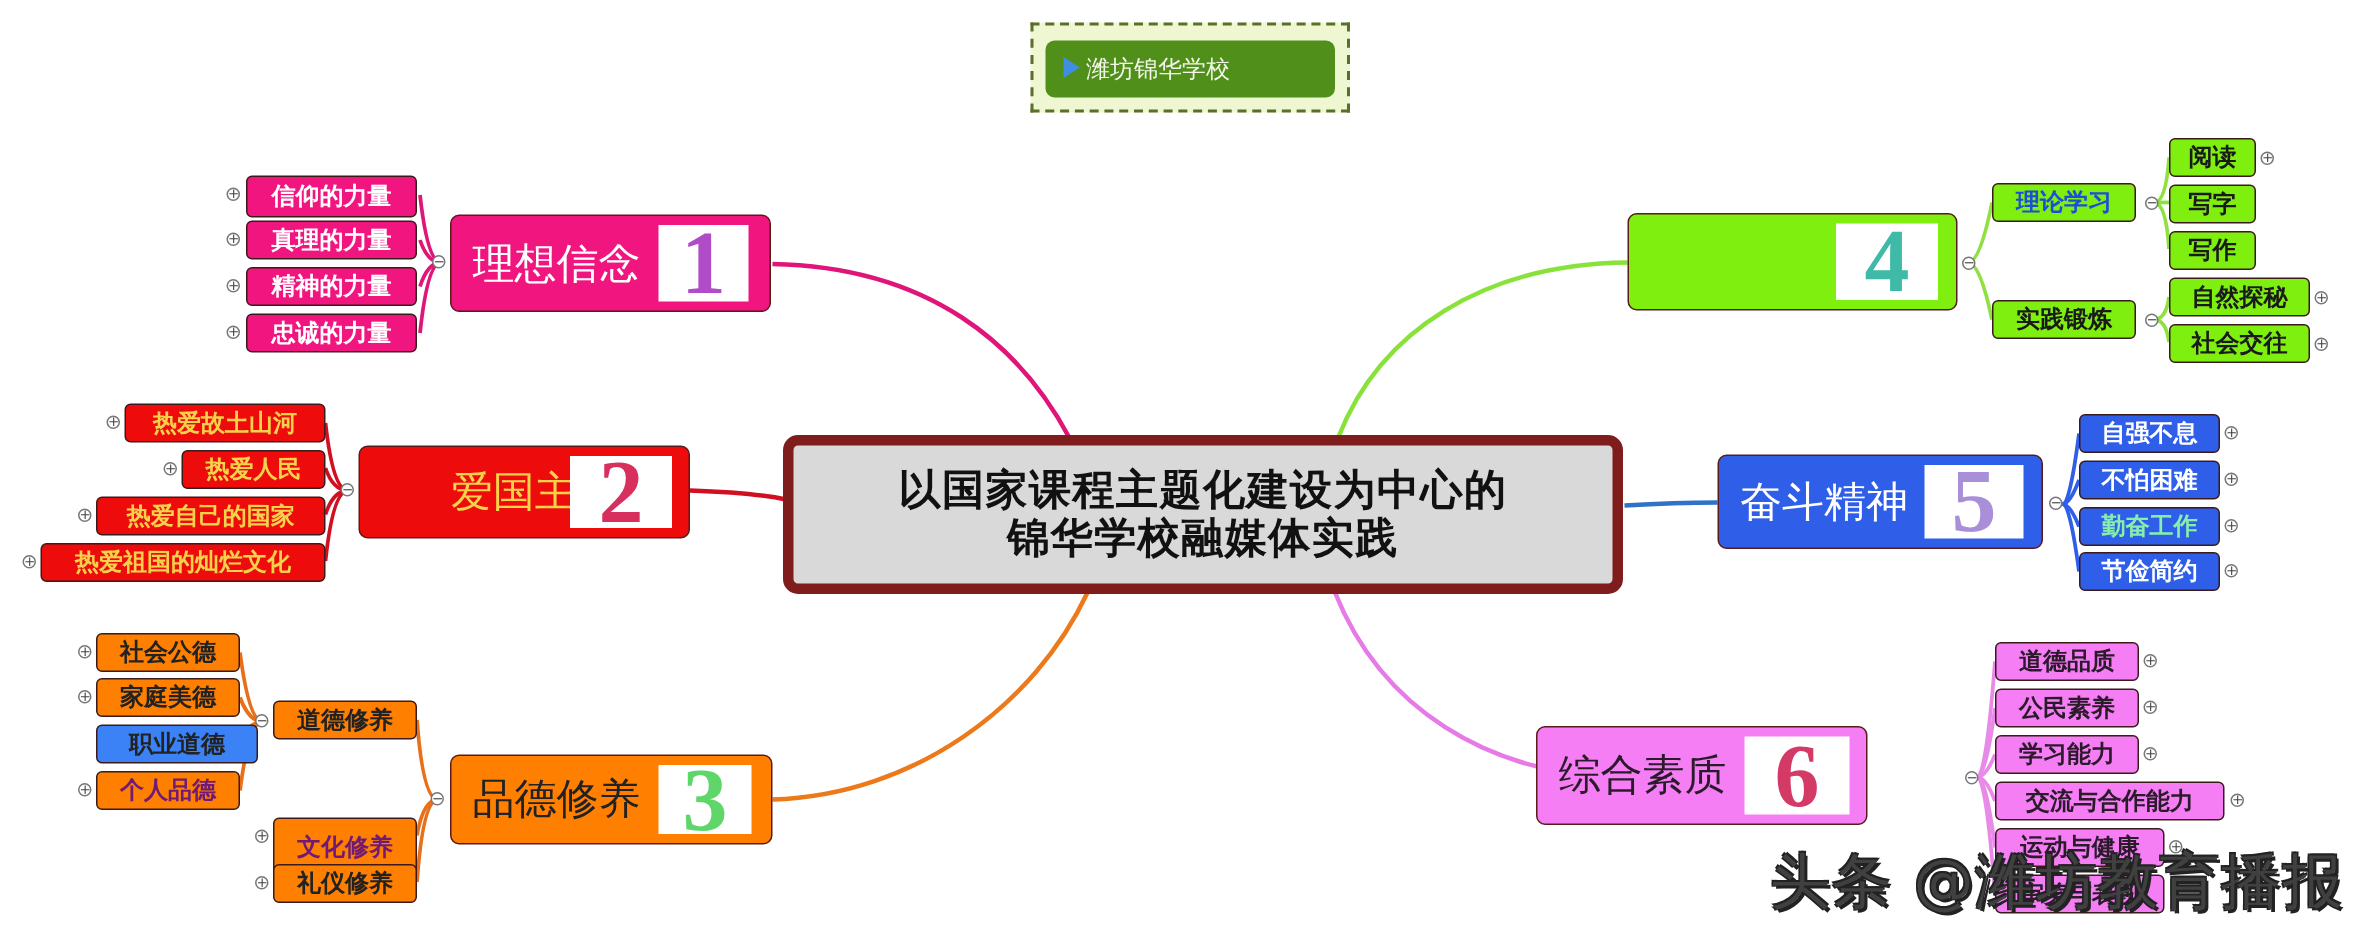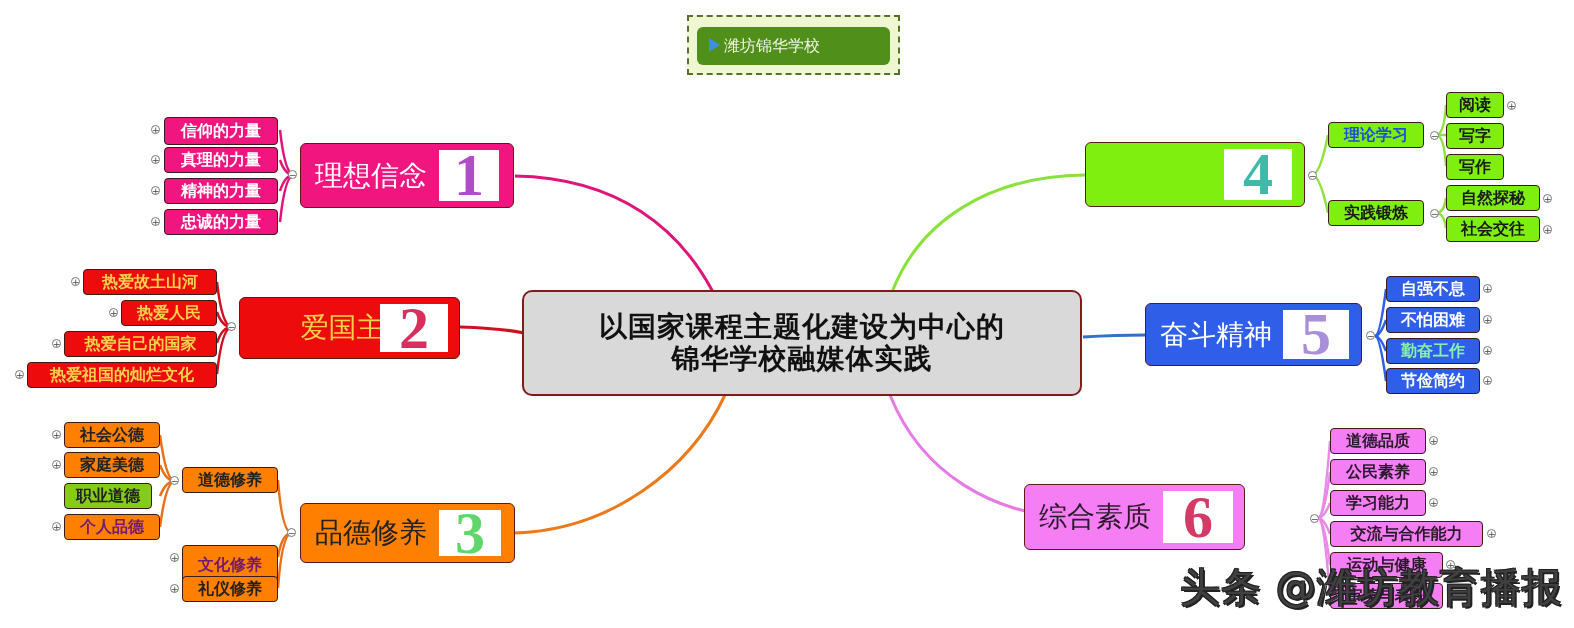--- a/index.html
+++ b/index.html
@@ -6,21 +6,21 @@
   body { width:1574px; height:628px; background:#ffffff; position:relative; overflow:hidden;
          font-family:"DejaVu Sans", "Liberation Sans", sans-serif; }
   .abs { position:absolute; box-sizing:border-box; }
   svg.lines { position:absolute; left:0; top:0; width:1574px; height:628px; pointer-events:none; }
 
   .title-wrap { left:687px; top:15px; width:213px; height:60px; border:2px dashed #5a6f2a; background:#eef7d2; }
   .title-btn { left:697px; top:27px; width:193px; height:38px; background:#4f8f1a; border-radius:6px; color:#f3f6e8;
                font-size:16px; display:flex; align-items:center; padding-left:12px; }
   .flag { width:0; height:0; border-top:7px solid transparent; border-bottom:7px solid transparent; border-left:11px solid #3f8fe0; margin-right:4px; margin-top:-2px; }
 
-  .center { left:522px; top:290px; width:560px; height:106px; background:#d9d9d9; border:2px solid #7f1d1d; border-radius:10px;
+  .center { left:522px; top:290px; width:560px; height:106px; background:#d9d9d9; border:7px solid #7f1d1d; border-radius:10px;
             display:flex; align-items:center; justify-content:center; text-align:center; }
   .center span { font-size:28px; font-weight:bold; color:#111; line-height:32px; letter-spacing:1px; }
 
   .main { display:flex; align-items:center; border:1.5px solid #5a1a1a; border-radius:6px; padding-left:14px; }
   .main .lbl { font-size:28px; font-family:"DejaVu Serif","Liberation Serif",serif; }
   .numbox { position:absolute; top:6px; bottom:6px; background:#fff; display:flex; align-items:center; justify-content:center;
             font-family:"Liberation Serif","DejaVu Serif",serif; font-weight:bold; font-size:60px; }
 
   .node { display:flex; align-items:center; justify-content:center; border:1.5px solid #3a1a1a; border-radius:4px;
           font-size:16px; font-weight:bold; white-space:nowrap; }
@@ -140,21 +140,21 @@
 </div>
 <div class="abs pm" style="left:287px;top:528px;">−</div>
 <div class="abs node" style="left:182px;top:467px;width:96px;height:26px;background:#ff7f00;color:#222;">道德修养</div>
 <div class="abs node" style="left:182px;top:545px;width:96px;height:40px;background:#ff7f00;color:#701a75;">文化修养</div>
 <div class="abs node" style="left:182px;top:576px;width:96px;height:26px;background:#ff7f00;color:#222;">礼仪修养</div>
 <div class="abs pm" style="left:170px;top:476px;">−</div>
 <div class="abs pm" style="left:170px;top:553px;">+</div>
 <div class="abs pm" style="left:170px;top:584px;">+</div>
 <div class="abs node" style="left:64px;top:422px;width:96px;height:26px;background:#ff7f00;color:#222;">社会公德</div>
 <div class="abs node" style="left:64px;top:452px;width:96px;height:26px;background:#ff7f00;color:#222;">家庭美德</div>
-<div class="abs node" style="left:64px;top:483px;width:88px;height:26px;background:#84cc16;color:#222;">职业道德</div>
+<div class="abs node" style="left:64px;top:483px;width:108px;height:26px;background:#3b82f6;color:#222;">职业道德</div>
 <div class="abs node" style="left:64px;top:514px;width:96px;height:26px;background:#ff7f00;color:#701a75;">个人品德</div>
 <div class="abs pm" style="left:52px;top:430px;">+</div>
 <div class="abs pm" style="left:52px;top:460px;">+</div>
 <div class="abs pm" style="left:52px;top:522px;">+</div>
 
 <div class="abs main" style="left:1085px;top:142px;width:220px;height:65px;background:#7fef10;color:#1a1a1a;">
   <span class="numbox" style="left:138px;width:68px;color:#3fb9a8;">4</span>
 </div>
 <div class="abs pm" style="left:1308px;top:171px;">−</div>
 <div class="abs node" style="left:1328px;top:122px;width:96px;height:26px;background:#7fef10;color:#1d4ed8;">理论学习</div>

